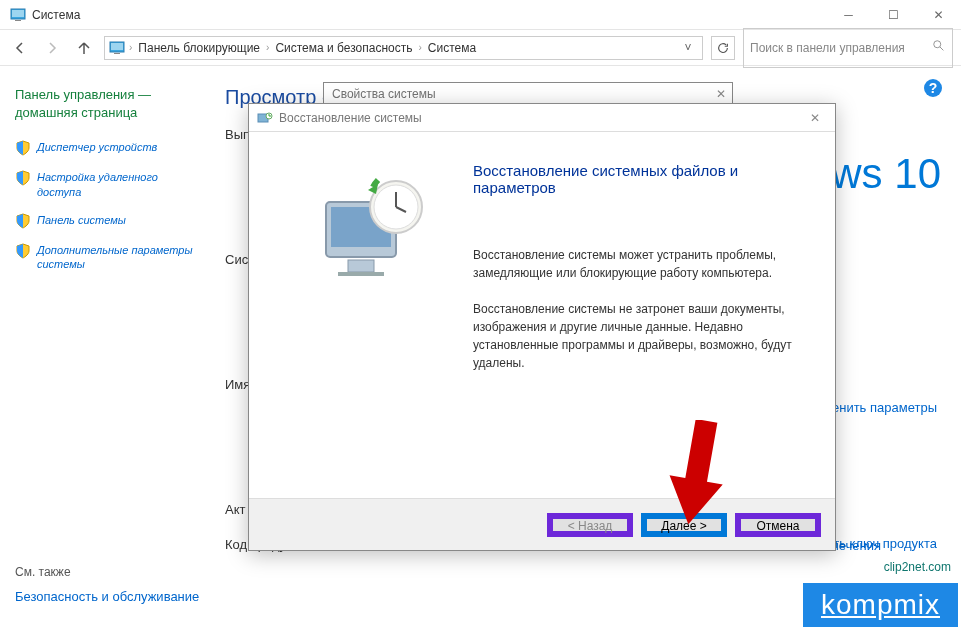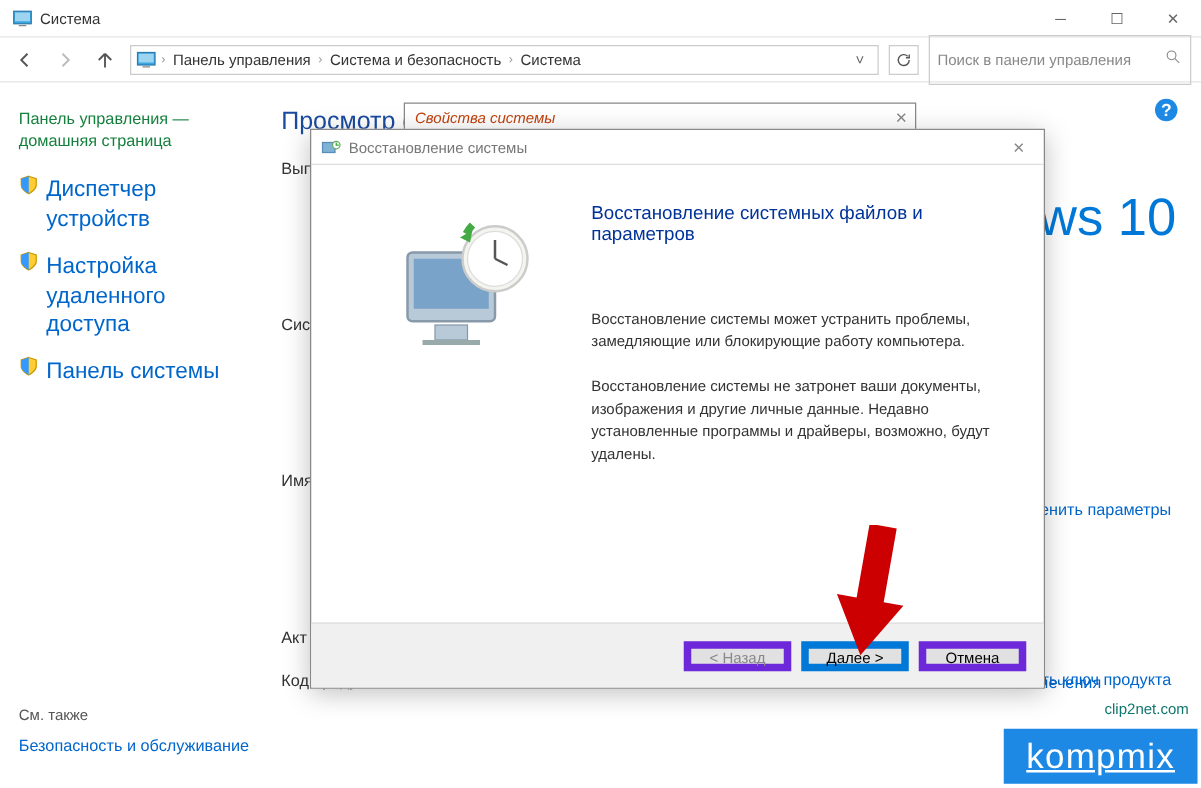--- a/index.html
+++ b/index.html
@@ -24,42 +24,42 @@
   .search { width: 210px; height: 40px; border: 1px solid #ccc; display: flex; align-items: center; padding: 0 6px; }
   .search span.placeholder { color: #888; flex: 1; font-size: 12px; }
   .search .search-icon { color: #888; }
 
   
   .body-area { display: flex; height: calc(100% - 66px); }
   .sidebar { width: 215px; padding: 20px 15px; }
   .sidebar .home-link { color: #15803d; font-size: 13px; line-height: 1.4; margin-bottom: 18px; display: block; }
   .sidebar .side-item { display: flex; align-items: flex-start; gap: 6px; margin-bottom: 14px; }
   .sidebar .side-item .shield { flex-shrink: 0; }
-  .sidebar .side-item .link { color: #0066cc; font-size: 18px; line-height: 1.3; }
+  .sidebar .side-item .link { color: #0066cc; font-size: 11px; line-height: 1.3; font-style: italic; }
   .sidebar .see-also-block { position: absolute; bottom: 24px; left: 15px; }
   .sidebar .see-also { color: #555; font-size: 12px; margin-bottom: 10px; }
   .sidebar .sec-link { color: #0066cc; font-size: 13px; line-height: 1.3; }
 
   .content { flex: 1; padding: 20px 20px 20px 10px; position: relative; }
   .content h1 { font-size: 20px; font-weight: 400; color: #1a4ba0; margin-bottom: 18px; }
   .content .row-label { font-size: 13px; color: #333; margin-bottom: 110px; }
   .content .product-key { font-size: 13px; color: #333; }
   .help-icon { position: absolute; top: 78px; right: 18px; width: 20px; height: 20px; }
 
   .win10-logo { position: absolute; right: 20px; top: 150px; font-size: 42px; color: #0078d7; font-weight: 300; }
   .side-links-right { position: absolute; right: 24px; }
   .side-links-right.l1 { top: 400px; }
   .side-links-right .shield-link { display: flex; align-items: center; gap: 4px; color: #0066cc; font-size: 13px; }
   .side-links-right.l2 { top: 535px; }
 
   .obespech { position: absolute; right: 80px; top: 538px; color: #0066cc; font-size: 13px; }
 
   
   .modal-props { position: absolute; left: 323px; top: 82px; width: 410px; height: 30px; background: #fff; border: 1px solid #888; z-index: 5; }
-  .modal-props .mp-title { padding: 4px 8px; color: #c2410c; font-size: 12px; display: flex; align-items: center; font-style: italic; }
+  .modal-props .mp-title { padding: 4px 8px; color: #737373; font-size: 12px; display: flex; align-items: center; }
   .modal-props .mp-close { position: absolute; right: 6px; top: 4px; color: #888; }
 
   
   .modal-restore { position: absolute; left: 248px; top: 103px; width: 588px; height: 448px; background: #fff; border: 1px solid #888; z-index: 10; box-shadow: 0 4px 20px rgba(0,0,0,0.25); display: flex; flex-direction: column; }
   .modal-restore .mr-titlebar { height: 28px; display: flex; align-items: center; padding: 0 8px; border-bottom: 1px solid #ddd; }
   .modal-restore .mr-titlebar .mr-icon { width: 16px; height: 16px; margin-right: 6px; }
   .modal-restore .mr-titlebar .mr-title { flex: 1; color: #777; font-size: 12px; }
   .modal-restore .mr-titlebar .mr-close { color: #888; width: 24px; text-align: center; }
   .modal-restore .mr-body { flex: 1; display: flex; padding: 0; margin-left: 34px; }
   .modal-restore .mr-left { width: 190px; padding: 40px 20px; display: flex; align-items: flex-start; justify-content: center; }
@@ -115,21 +115,21 @@
         <path d="M8 3 L3 8 M8 3 L13 8 M8 3 L8 14" stroke="#555" stroke-width="1.5" fill="none"></path>
       </svg>
   </div>
   <div class="address">
     <svg class="monitor-icon" viewBox="0 0 16 16">
         <rect x="1" y="2" width="14" height="10" fill="#3ba6e0" stroke="#2a7cb0"></rect>
         <rect x="2" y="3" width="12" height="7" fill="#9dd5f0"></rect>
         <rect x="5" y="13" width="6" height="1" fill="#888"></rect>
       </svg>
     <span class="sep">›</span>
-    <span class="crumb">Панель управления</span>
+    <span class="crumb">Панель блокирующие</span>
     <span class="sep">›</span>
     <span class="crumb">Система и безопасность</span>
     <span class="sep">›</span>
     <span class="crumb">Система</span>
     <span style="flex:1"></span>
     <span class="address-btn">˅</span>
   </div>
   <div class="refresh-btn">
     <svg width="14" height="14" viewBox="0 0 16 16">
         <path d="M13 8 A5 5 0 1 1 11.5 4.5 M13 3 L13 6 L10 6" stroke="#555" stroke-width="1.3" fill="none"></path>
@@ -162,20 +162,27 @@
           <path d="M8 1 L8 15 C8 15 2 12 2 8 V3 Z" fill="#3399ff"></path>
         </svg>
       <span class="link">Настройка удаленного доступа</span>
     </div>
     <div class="side-item">
       <svg class="shield" viewBox="0 0 16 16">
           <path d="M8 1 L14 3 V8 C14 12 8 15 8 15 C8 15 2 12 2 8 V3 Z" fill="#ffcc33" stroke="#cc9900"></path>
           <path d="M8 1 L8 15 C8 15 2 12 2 8 V3 Z" fill="#3399ff"></path>
         </svg>
       <span class="link">Панель системы</span>
+    </div>
+    <div class="side-item">
+      <svg class="shield" viewBox="0 0 16 16">
+          <path d="M8 1 L14 3 V8 C14 12 8 15 8 15 C8 15 2 12 2 8 V3 Z" fill="#ffcc33" stroke="#cc9900"></path>
+          <path d="M8 1 L8 15 C8 15 2 12 2 8 V3 Z" fill="#3399ff"></path>
+        </svg>
+      <span class="link">Дополнительные параметры системы</span>
     </div>
     <div class="see-also-block">
       <div class="see-also">См. также</div>
       <a class="sec-link">Безопасность и обслуживание</a>
     </div>
   </div>
 
   <div class="content">
     <h1>Просмотр ос</h1>
     <div class="row-label">Вып</div>

